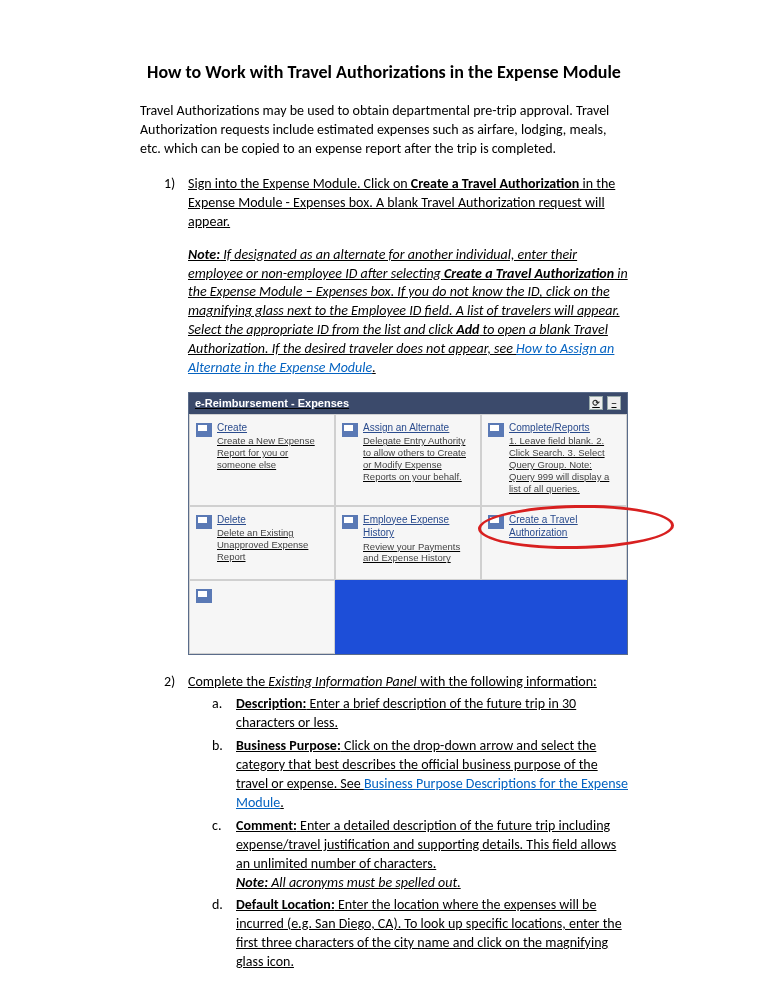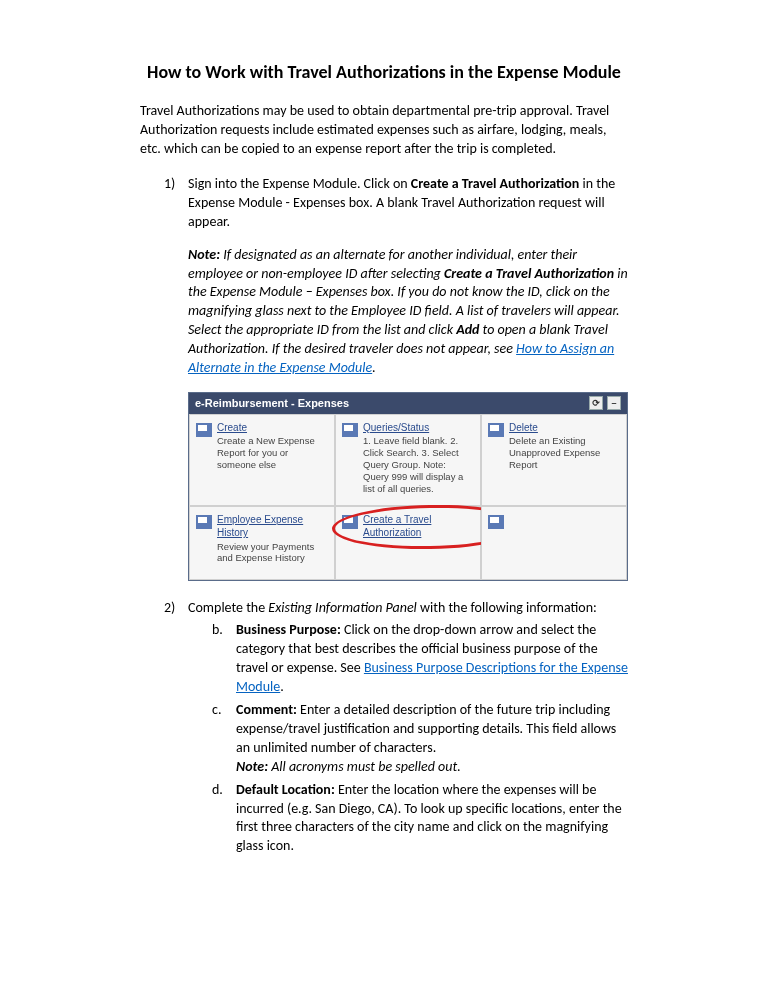--- a/index.html
+++ b/index.html
@@ -25,20 +25,21 @@
   p { margin: 0 0 16px 0; }
   ol.level1 {
     list-style: none;
     padding-left: 24px;
     margin: 0;
   }
   ol.level1 > li {
     position: relative;
     margin-bottom: 14px;
     padding-left: 24px;
+    text-decoration: underline;
   }
   ol.level1 > li::before {
     content: attr(data-num) ")";
     position: absolute;
     left: 0;
     top: 0;
   }
   ol.level2 {
     list-style: none;
     padding-left: 24px;
@@ -183,21 +184,28 @@
             <div class="panel-cell">
               <div class="cell-icon"></div>
               <div class="cell-body">
                 <a class="cell-title">Create</a>
                 <div class="cell-desc">Create a New Expense Report for you or someone else</div>
               </div>
             </div>
             <div class="panel-cell">
               <div class="cell-icon"></div>
               <div class="cell-body">
-                <a class="cell-title">Queries/Status</a>
+                <a class="cell-title">Assign an Alternate</a>
+                <div class="cell-desc">Delegate Entry Authority to allow others to Create or Modify Expense Reports on your behalf.</div>
+              </div>
+            </div>
+            <div class="panel-cell">
+              <div class="cell-icon"></div>
+              <div class="cell-body">
+                <a class="cell-title">Complete/Reports</a>
                 <div class="cell-desc">1. Leave field blank. 2. Click Search. 3. Select Query Group. Note: Query 999 will display a list of all queries.</div>
               </div>
             </div>
             <div class="panel-cell">
               <div class="cell-icon"></div>
               <div class="cell-body">
                 <a class="cell-title">Delete</a>
                 <div class="cell-desc">Delete an Existing Unapproved Expense Report</div>
               </div>
             </div>
@@ -219,19 +227,20 @@
               <div class="cell-icon"></div>
             </div>
           </div>
       </div>
     </li>
 
     <li data-num="2">
       <span>Complete the </span><span class="ital">Existing Information Panel</span><span> with the following information:</span>
 
       <ol class="level2" id="step2-sublist">
+          <li data-num="a"><span class="bold">Description:</span><span> Enter a brief description of the future trip in 30 characters or less.</span></li>
           <li data-num="b"><span class="bold">Business Purpose:</span><span> Click on the drop-down arrow and select the category that best describes the official business purpose of the travel or expense.  See  </span><a class="link">Business Purpose Descriptions for the Expense Module</a><span>.</span></li>
           <li data-num="c"><span class="bold">Comment:</span><span> Enter a detailed description of the future trip including expense/travel justification and supporting details.  This field allows an unlimited number of characters. </span><br><span class="bold ital">Note:</span><span class="ital"> All acronyms must be spelled out.</span></li>
           <li data-num="d"><span class="bold">Default Location:</span><span> Enter the location where the expenses will be incurred (e.g. San Diego, CA).  To look up specific locations, enter the first three characters of the city name and click on the magnifying glass icon.</span></li>
         </ol>
     </li>
   </ol>
 </div>
 
 </body></html>

